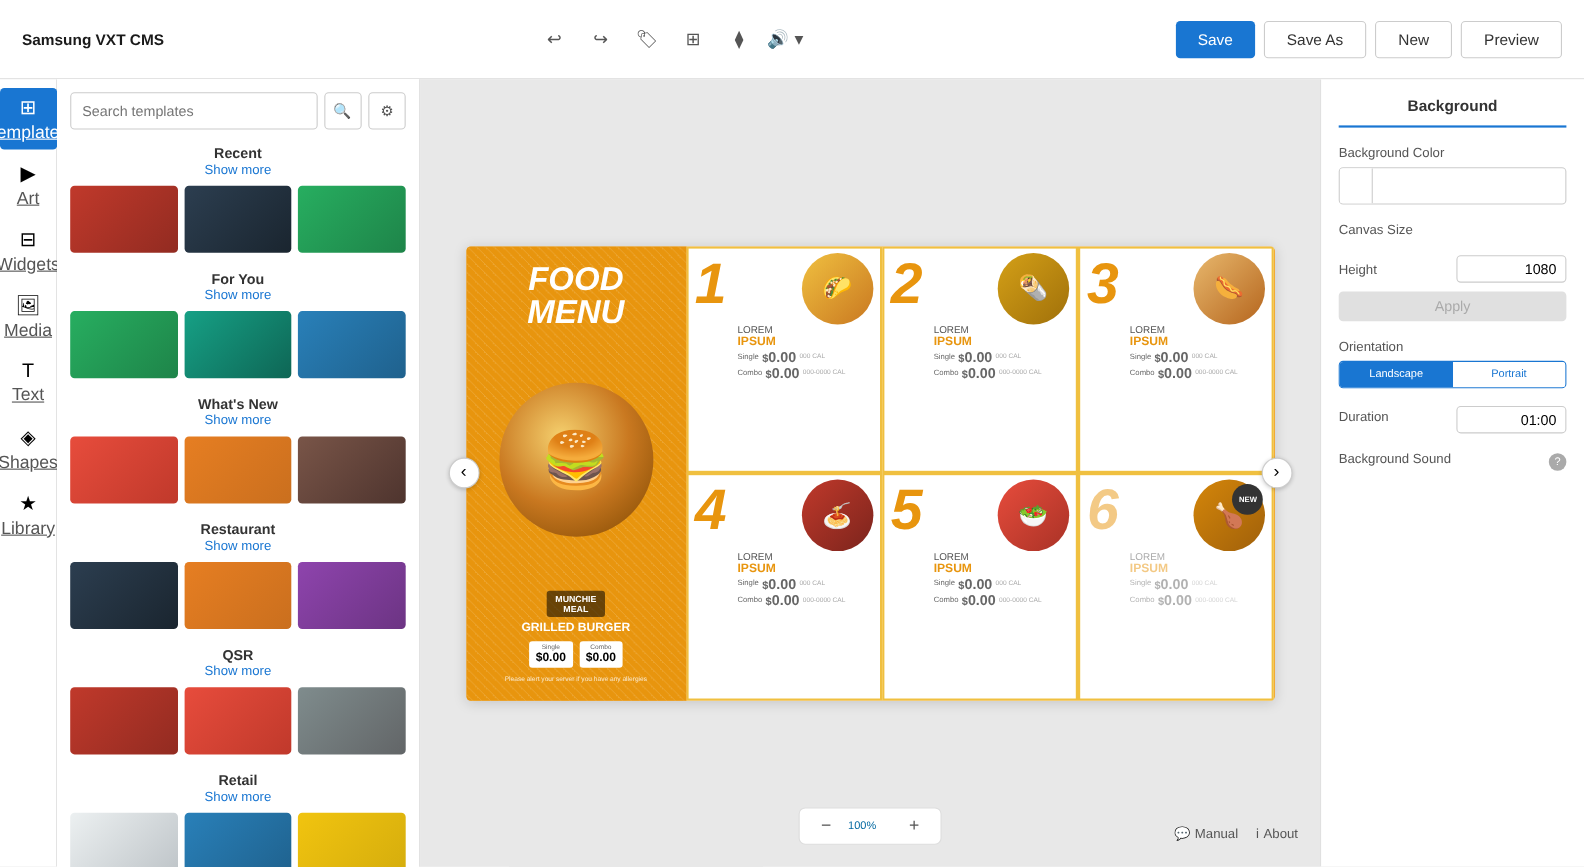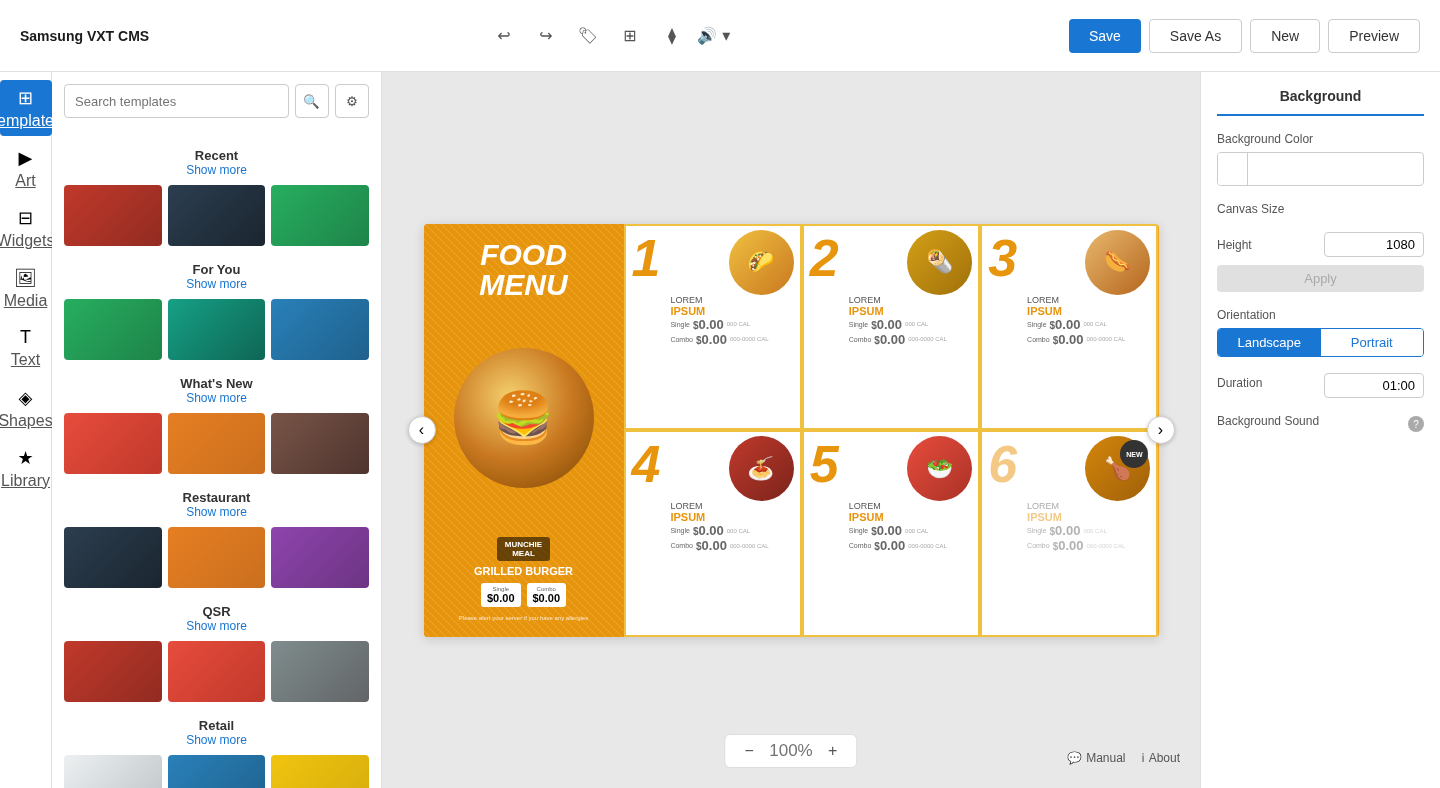--- a/index.html
+++ b/index.html
@@ -21,21 +21,21 @@
     .sidebar-icons { width: 52px; background: #fff; border-right: 1px solid #e0e0e0; display: flex; flex-direction: column; align-items: center; padding-top: 8px; gap: 4px; flex-shrink: 0; }
     .sidebar-icon-item { width: 52px; height: 56px; display: flex; flex-direction: column; align-items: center; justify-content: center; cursor: pointer; gap: 3px; border-radius: 4px; }
     .sidebar-icon-item.active { background: #1976d2; color: #fff; }
     .sidebar-icon-item span.icon-sym { font-size: 18px; }
     .sidebar-icon-item span.icon-label { font-size: 16px; color: inherit; text-decoration: underline; }
     .sidebar-icon-item.active span.icon-label { color: #fff; }
     .sidebar-icon-item:not(.active) span.icon-label { color: #555; }
 
     
     .templates-panel { width: 330px; background: #fff; border-right: 1px solid #e0e0e0; overflow-y: auto; flex-shrink: 0; padding: 12px 12px; }
-    .search-bar { display: flex; align-items: center; gap: 6px; margin-bottom: 30px; }
+    .search-bar { display: flex; align-items: center; gap: 6px; margin-bottom: 14px; }
     .search-input { flex: 1; height: 34px; border: 1px solid #ccc; border-radius: 4px; padding: 0 10px; font-size: 13px; }
     .search-btn { width: 34px; height: 34px; border: 1px solid #ccc; border-radius: 4px; background: #fff; cursor: pointer; display: flex; align-items: center; justify-content: center; color: #555; }
     .filter-btn { width: 34px; height: 34px; border: 1px solid #ccc; border-radius: 4px; background: #fff; cursor: pointer; display: flex; align-items: center; justify-content: center; color: #555; }
     .section-header { display: flex; align-items: center; justify-content: space-between; margin-bottom: 8px; flex-direction: column; }
     .section-title { font-size: 13px; font-weight: 600; color: #333; }
     .show-more { font-size: 12px; color: #1976d2; cursor: pointer; }
     .template-grid { display: grid; grid-template-columns: repeat(3, 1fr); gap: 6px; margin-bottom: 16px; }
     .template-thumb { width: 100%; aspect-ratio: 16/10; background: #ccc; border-radius: 4px; overflow: hidden; cursor: pointer; }
 
     
@@ -50,41 +50,41 @@
     .food-img-circle { width: 75px; height: 75px; border-radius: 50%; background: #bbb; margin-left: auto; overflow: hidden; display: flex; align-items: center; justify-content: center; font-size: 24px; }
     .lorem-text { font-size: 9px; color: #555; font-weight: 400; }
     .ipsum-text { font-size: 11px; font-weight: 700; color: #f5a623; }
     .price-line { display: flex; align-items: center; gap: 3px; font-size: 8px; color: #666; }
 
     .canvas-toggle-left { position: absolute; left: -16px; top: 50%; transform: translateY(-50%); background: #fff; border: 1px solid #ccc; border-radius: 50%; width: 28px; height: 28px; display: flex; align-items: center; justify-content: center; cursor: pointer; box-shadow: 0 1px 4px rgba(0,0,0,0.2); z-index: 10; }
     .canvas-toggle-right { position: absolute; right: -16px; top: 50%; transform: translateY(-50%); background: #fff; border: 1px solid #ccc; border-radius: 50%; width: 28px; height: 28px; display: flex; align-items: center; justify-content: center; cursor: pointer; box-shadow: 0 1px 4px rgba(0,0,0,0.2); z-index: 10; }
 
     .zoom-controls { position: absolute; bottom: 20px; left: 50%; transform: translateX(-50%); display: flex; align-items: center; gap: 8px; background: #fff; border: 1px solid #ddd; border-radius: 6px; padding: 4px 12px; }
     .zoom-btn { background: transparent; border: none; cursor: pointer; font-size: 16px; color: #555; width: 24px; height: 24px; display: flex; align-items: center; justify-content: center; }
-    .zoom-level { font-size: 17px; color: #737373; min-width: 40px; text-align: right; }
+    .zoom-level { font-size: 10px; color: #0369a1; min-width: 40px; text-align: left; }
     .bottom-links { position: absolute; bottom: 22px; right: 20px; display: flex; gap: 16px; align-items: center; }
     .bottom-link { font-size: 12px; color: #555; cursor: pointer; display: flex; align-items: center; gap: 4px; }
 
     
     .right-panel { width: 240px; background: #fff; border-left: 1px solid #e0e0e0; padding: 16px; flex-shrink: 0; overflow-y: auto; }
     .panel-title { font-size: 14px; font-weight: 600; color: #333; text-align: center; border-bottom: 2px solid #1976d2; padding-bottom: 10px; margin-bottom: 16px; }
     .field-label { font-size: 12px; color: #555; margin-bottom: 6px; }
     .color-input-row { display: flex; align-items: center; border: 1px solid #ccc; border-radius: 4px; height: 34px; overflow: hidden; margin-bottom: 16px; }
     .color-swatch { width: 30px; height: 100%; background: #fff; border-right: 1px solid #ccc; }
     .canvas-size-section { margin-bottom: 16px; }
     .canvas-size-btns { display: flex; border: 1px solid #1976d2; border-radius: 4px; overflow: hidden; margin-bottom: 10px; }
     .size-btn { flex: 1; padding: 6px; border: none; background: #fff; color: #1976d2; font-size: 13px; cursor: pointer; }
     .size-btn.active { background: #1976d2; color: #fff; }
     .dimension-row { display: flex; align-items: center; justify-content: space-between; margin-bottom: 8px; }
     .dimension-label { font-size: 12px; color: #555; }
     .dimension-input { border: 1px solid #ccc; border-radius: 4px; padding: 4px 8px; font-size: 13px; width: 100px; text-align: right; }
     .apply-btn { width: 100%; padding: 6px; background: #e0e0e0; color: #aaa; border: none; border-radius: 4px; font-size: 13px; cursor: not-allowed; margin-bottom: 16px; }
     .orientation-section { margin-bottom: 16px; }
     .orientation-btns { display: flex; border: 1px solid #1976d2; border-radius: 4px; overflow: hidden; }
-    .orient-btn { flex: 1; padding: 6px; border: none; background: #fff; color: #1976d2; font-size: 13px; cursor: pointer; }
+    .orient-btn { flex: 1; padding: 6px; border: none; background: #fff; color: #1976d2; font-size: 10px; cursor: pointer; }
     .orient-btn.active { background: #1976d2; color: #fff; }
     .duration-row { display: flex; align-items: center; justify-content: space-between; margin-bottom: 16px; }
     .duration-input { border: 1px solid #ccc; border-radius: 4px; padding: 4px 8px; font-size: 13px; width: 100px; text-align: right; }
     .bg-sound-row { display: flex; align-items: center; justify-content: space-between; }
     .help-icon { width: 16px; height: 16px; border-radius: 50%; background: #aaa; color: #fff; font-size: 10px; display: inline-flex; align-items: center; justify-content: center; margin-left: 4px; }
 
     
     .thumb-red { background: linear-gradient(135deg, #c0392b, #922b21); }
     .thumb-green { background: linear-gradient(135deg, #27ae60, #1e8449); }
     .thumb-dark { background: linear-gradient(135deg, #2c3e50, #1a252f); }

